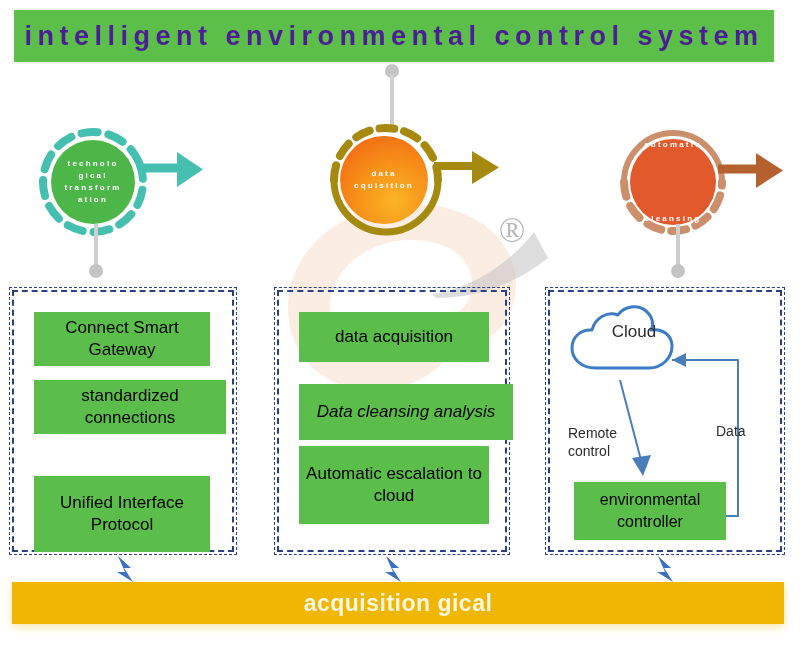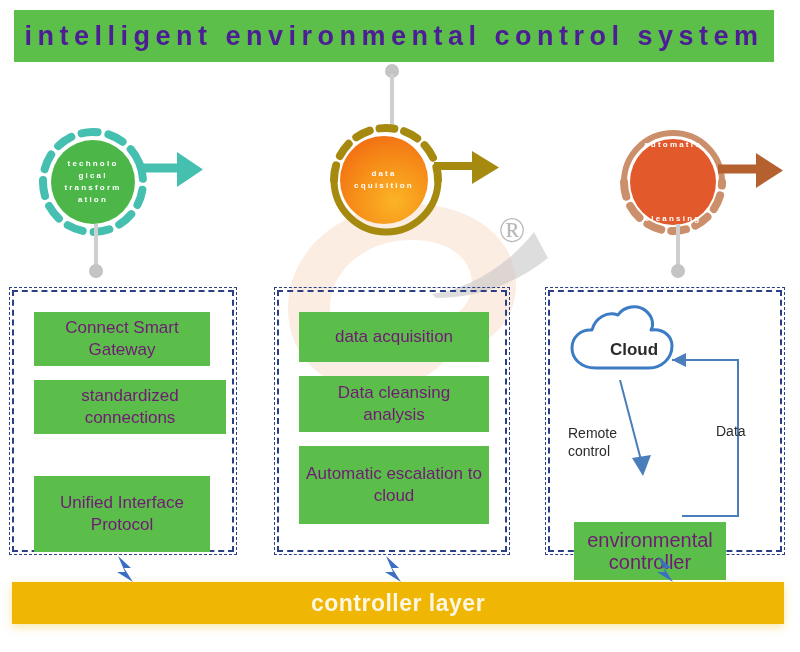--- a/index.html
+++ b/index.html
@@ -64,21 +64,21 @@
     position:absolute;
     border:2px dashed #2b3f87;
     outline:1px dashed #2b3f87;
     outline-offset:2px;
     box-sizing:border-box;
     background:transparent;
   }
   .greenbox{
     position:absolute;background:#5cbe4a;
     display:flex;align-items:center;justify-content:center;text-align:center;
-    color:#701a75;font-size:17px;line-height:22px;
+    color:#000000;font-size:17px;line-height:22px;
     box-sizing:border-box;padding:2px 6px;
   }
 
   
   .lbl{position:absolute;color:#2b2b2b;font-size:14px;line-height:18px;white-space:pre-line;margin-top:28px;}
   #cloud-label{
     position:absolute;left:610px;top:337px;width:80px;
     text-align:center;color:#2b2b2b;font-size:17px;
   }
 </style>
@@ -168,21 +168,21 @@
     </div>
     <div class="greenbox" style="left:20px;top:156px;width:176px;height:76px;margin-top:28px;">
       <span>Unified Interface Protocol</span>
     </div>
   </div>
 
   <div class="panel" id="panel-2" style="left:277px;top:290px;width:230px;height:262px;">
     <div class="greenbox" style="left:20px;top:20px;width:190px;height:50px;">
       <span>data acquisition</span>
     </div>
-    <div class="greenbox" style="left:20px;top:84px;width:190px;height:56px;">
+    <div class="greenbox" style="left:20px;top:92px;width:214px;height:56px;font-style:italic;">
       <span>Data cleansing analysis</span>
     </div>
     <div class="greenbox" style="left:20px;top:154px;width:190px;height:78px;">
       <span>Automatic escalation to cloud</span>
     </div>
   </div>
 
   <div class="panel" id="panel-3" style="left:548px;top:290px;width:234px;height:262px;">
 
     <svg style="position:absolute;left:0;top:0;width:230px;height:258px;" viewBox="0 0 230 258">
@@ -191,39 +191,39 @@
       <path d="M122 68 L136 61 L136 75 Z" fill="#4a7ebb"></path>
 
       <path d="M70 88 L92 172" fill="none" stroke="#4a7ebb" stroke-width="2"></path>
       <path d="M93 184 L82 166 L101 163 Z" fill="#4a7ebb"></path>
 
       <path d="M46 76 C30 76 22 66 22 56 C22 45 31 37 42 38 C45 26 57 19 68 23
                C74 14 88 12 96 19 C103 25 104 33 101 38 C113 36 122 44 122 54
                C122 66 112 76 99 76 Z" fill="#ffffff" stroke="#3b7cc4" stroke-width="3" stroke-linejoin="round"></path>
     </svg>
 
-    <div id="cloud-label" style="left:44px;top:48px;width:80px;font-weight:bold;">Cloud</div>
+    <div id="cloud-label" style="left:44px;top:30px;width:80px;">Cloud</div>
 
     <div class="lbl" style="left:18px;top:104px;width:90px;">Remote
 control</div>
 
     <div class="lbl" style="left:166px;top:102px;width:60px;">Data</div>
 
-    <div class="greenbox" style="left:24px;top:190px;width:152px;height:58px;font-size:20px;margin-top:40px;">
+    <div class="greenbox" style="left:24px;top:190px;width:152px;height:58px;font-size:16px;">
       <span>environmental controller</span>
     </div>
   </div>
 
   <svg class="down-arrow" style="position:absolute;left:114px;top:556px;width:22px;height:30px;" viewBox="0 0 22 30">
     <path d="M4 0 L17 12 L10 12 L19 26 L3 16 L11 16 Z" fill="#3b6fc4"></path>
   </svg>
   <svg class="down-arrow" style="position:absolute;left:382px;top:556px;width:22px;height:30px;" viewBox="0 0 22 30">
     <path d="M4 0 L17 12 L10 12 L19 26 L3 16 L11 16 Z" fill="#3b6fc4"></path>
   </svg>
   <svg class="down-arrow" style="position:absolute;left:654px;top:556px;width:22px;height:30px;" viewBox="0 0 22 30">
     <path d="M4 0 L17 12 L10 12 L19 26 L3 16 L11 16 Z" fill="#3b6fc4"></path>
   </svg>
 
   <div id="bottom-bar">
-    <div id="bottom-text">controller layer</div>
+    <div id="bottom-text">acquisition gical</div>
   </div>
 
 </div>
 
 </body></html>

